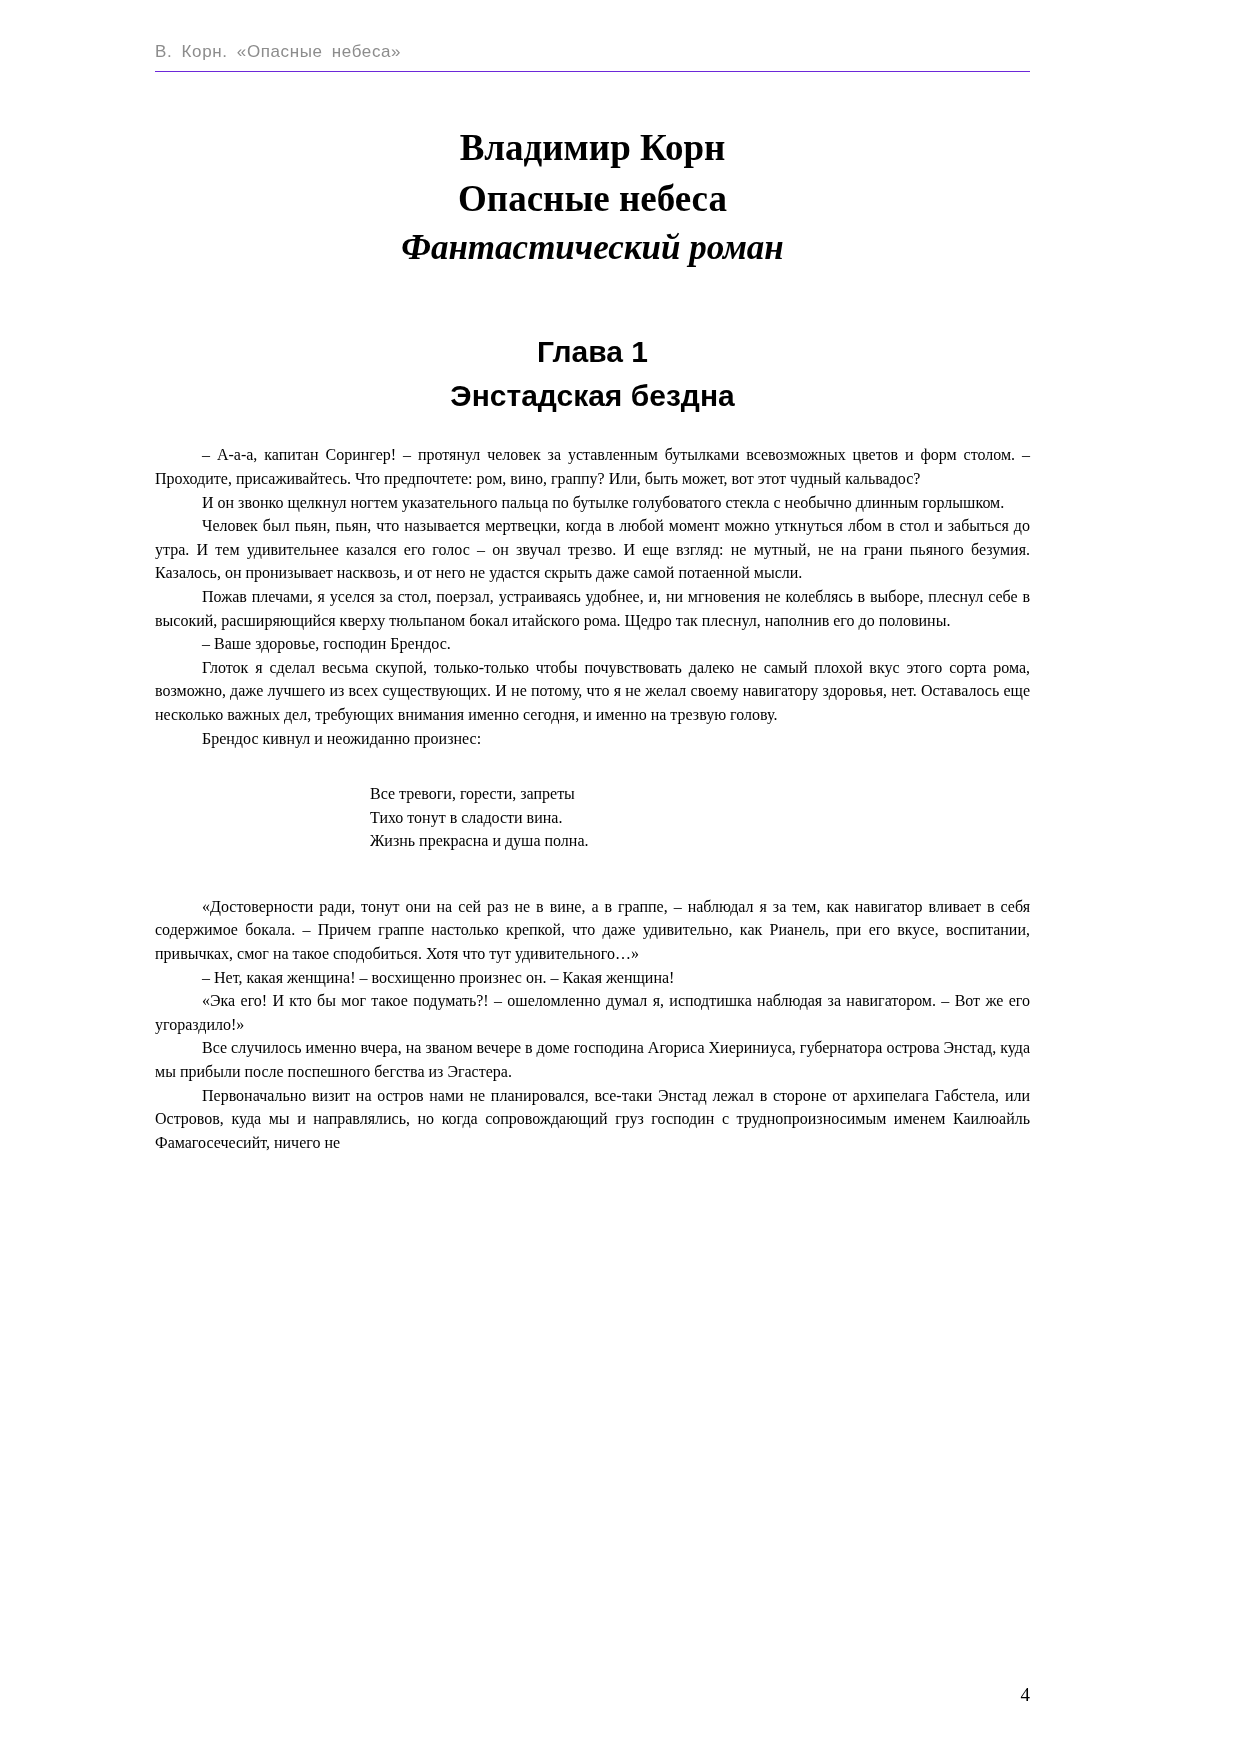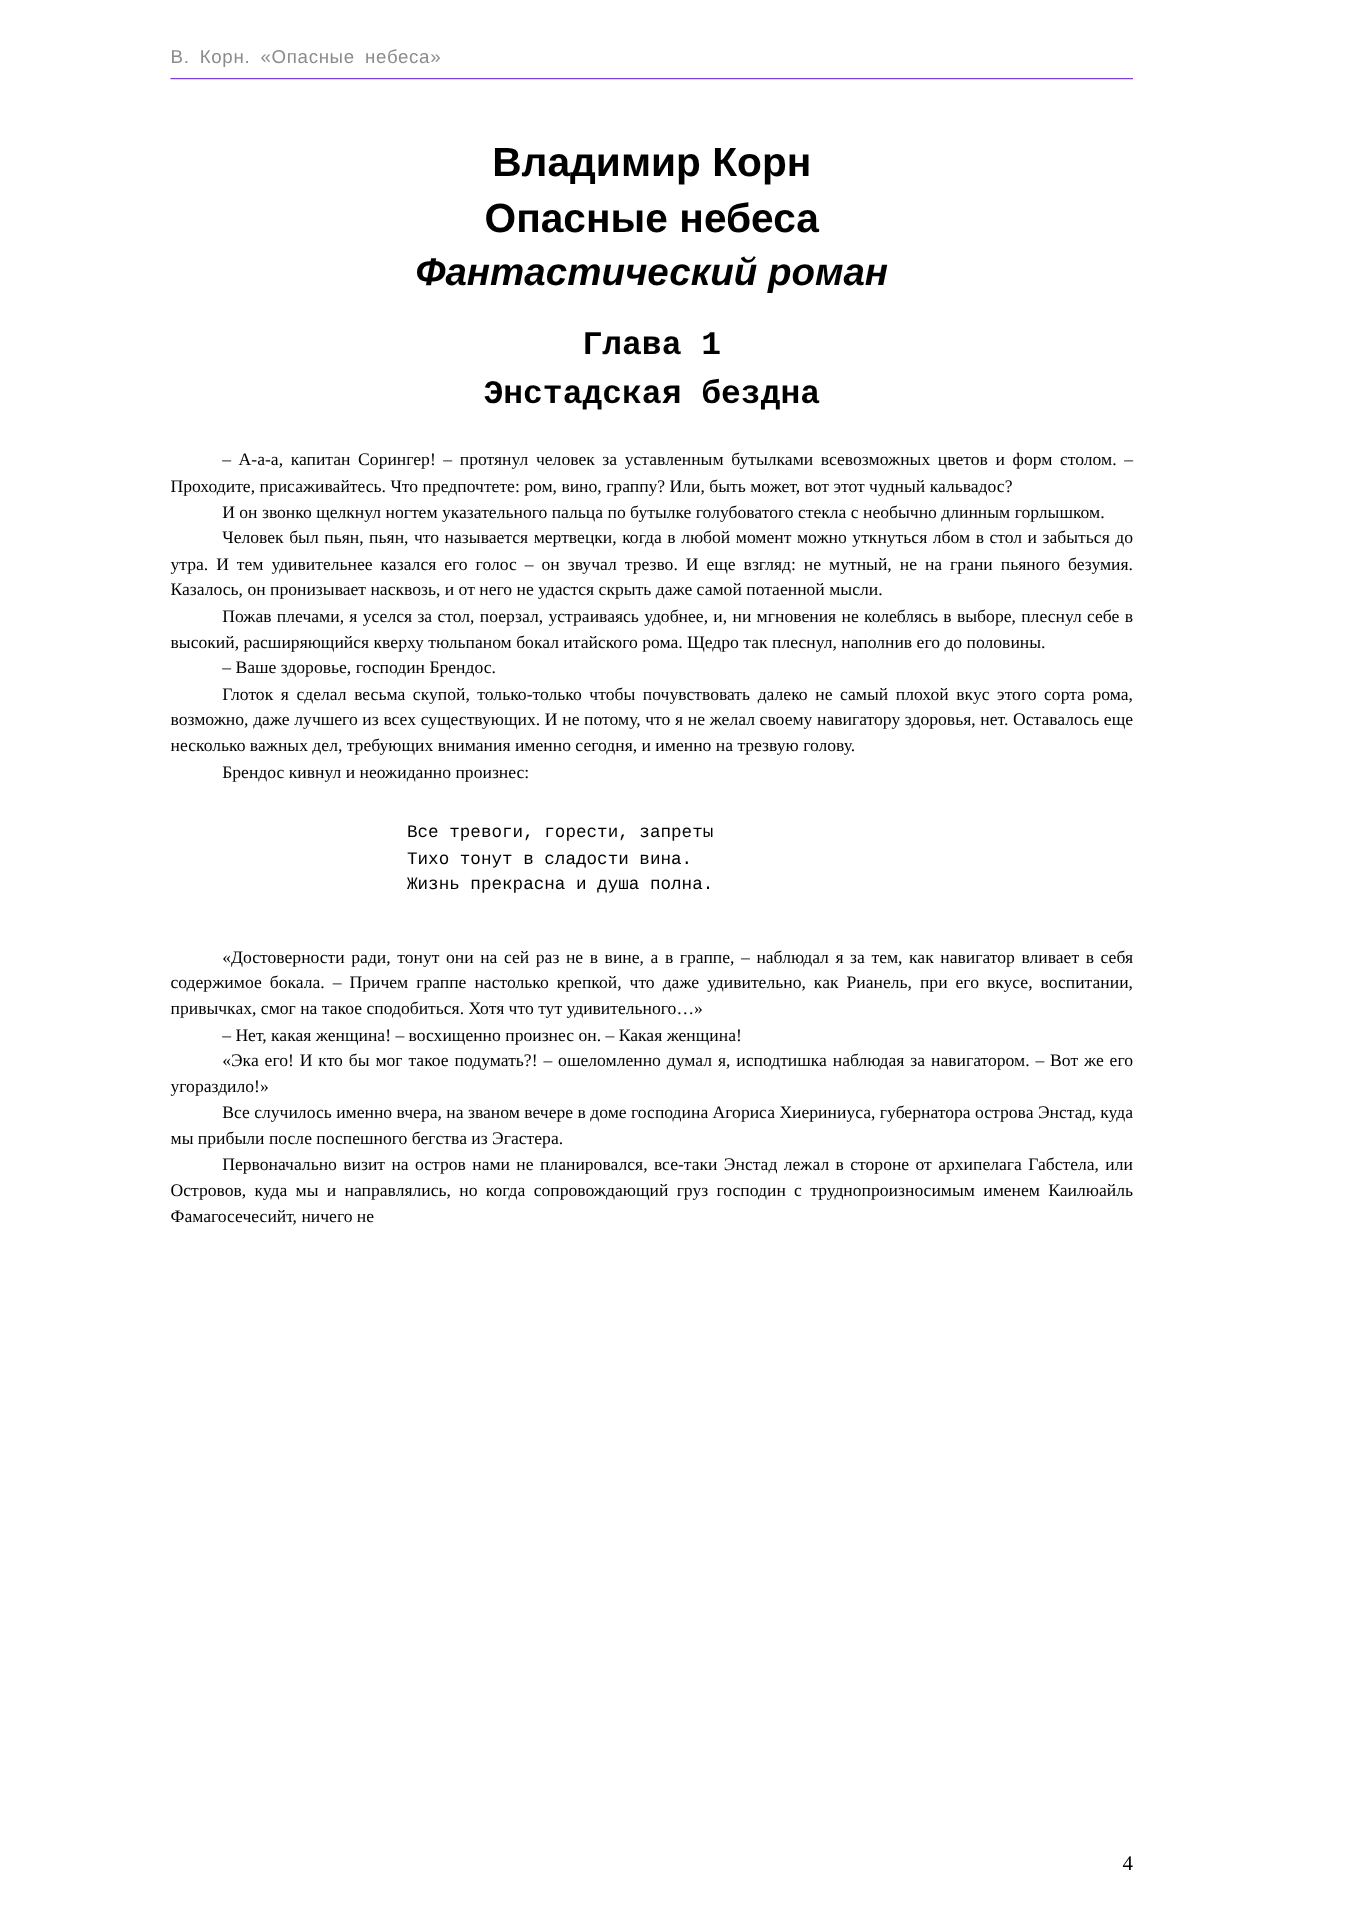--- a/index.html
+++ b/index.html
@@ -23,37 +23,37 @@
     font-size: 17px;
     color: #8c8c8c;
     letter-spacing: 0.6px;
     word-spacing: 4px;
     padding-bottom: 9px;
     border-bottom: 1px solid #6d28d9;
   }
   .title-block {
     margin-top: 50px;
     text-align: center;
-    font-family: Liberation Sans, sans-serif;
+    font-family: Liberation Serif, serif;
     font-weight: bold;
   }
   .title-author,
   .title-main {
     font-size: 37px;
     line-height: 1.38;
   }
   .title-subtitle {
     font-size: 35px;
     font-style: italic;
     line-height: 1.38;
   }
   .chapter-block {
-    margin-top: 22px;
+    margin-top: 58px;
     text-align: center;
-    font-family: Liberation Mono, monospace;
+    font-family: Liberation Sans, sans-serif;
     font-weight: bold;
   }
   .chapter-number,
   .chapter-name {
     font-size: 30px;
     line-height: 1.45;
   }
   .body-text {
     margin-top: 26px;
     font-size: 16px;
@@ -63,21 +63,20 @@
   .body-text p {
     margin: 0;
     text-indent: 47px;
   }
   .verse-block {
     margin: 32px 0 42px 215px;
     text-align: left;
   }
   .verse-line {
     line-height: 1.475;
-    font-family: Liberation Mono, monospace;
   }
   .page-number {
     position: absolute;
     right: 211px;
     bottom: 48px;
     font-size: 19px;
   }
 </style>
 </head>
 <body>

